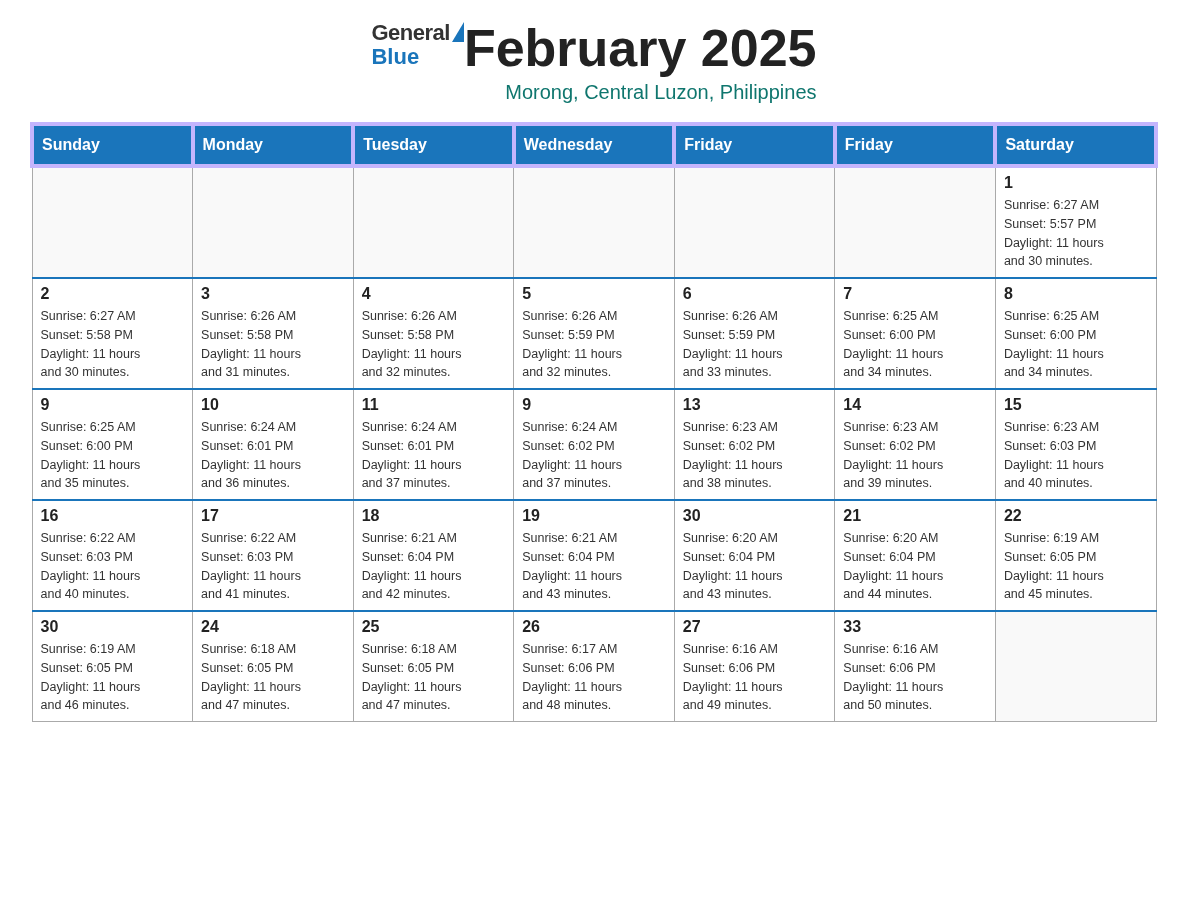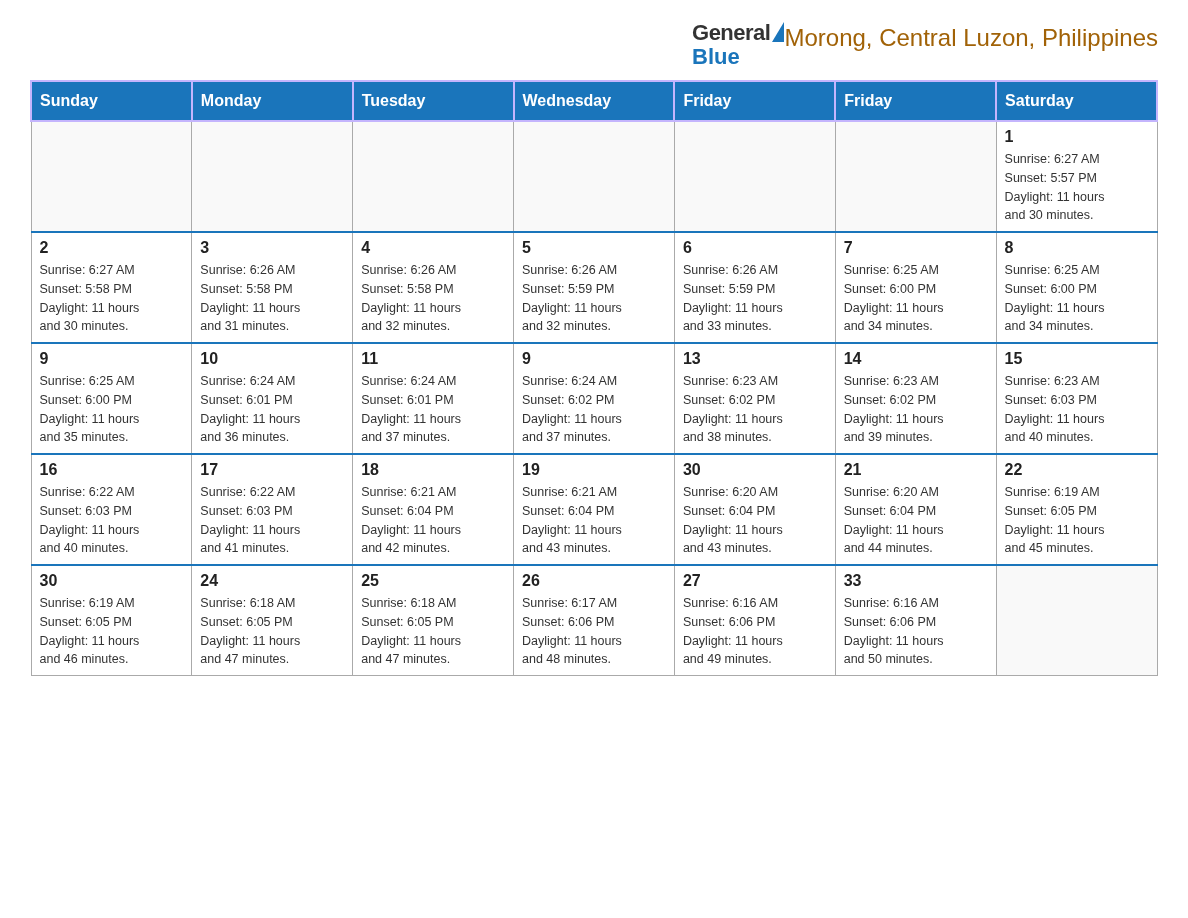--- a/index.html
+++ b/index.html
@@ -5,22 +5,22 @@
     * { box-sizing: border-box; margin: 0; padding: 0; }
     body {
       font-family: Arial, sans-serif;
       background: #fff;
       color: #333;
       padding: 20px 30px;
     }
     .header {
       display: flex;
       align-items: flex-start;
-      justify-content: flex-end;
-      margin-bottom: 10px;
+      justify-content: center;
+      margin-bottom: 18px;
     }
     .logo {
       display: flex;
       flex-direction: column;
       align-items: flex-start;
     }
     .logo-top {
       display: flex;
       align-items: center;
     }
@@ -47,37 +47,37 @@
     .title-section {
       text-align: right;
     }
     .month-title {
       font-size: 52px;
       font-weight: bold;
       color: #222;
       line-height: 1.1;
     }
     .location-title {
-      font-size: 24px;
-      color: #a16207;
+      font-size: 20px;
+      color: #0f766e;
       margin-top: 4px;
     }
     .calendar {
       width: 100%;
       border-collapse: collapse;
       margin-top: 10px;
     }
     .calendar th {
       background-color: #1a75bb;
       color: #fff;
       text-align: left;
       padding: 10px 8px;
       font-size: 16px;
       font-weight: bold;
-      border: 2px solid #c4b5fd;
+      border: 4px solid #c4b5fd;
     }
     .calendar td {
       vertical-align: top;
       border: 1px solid #aaa;
       padding: 6px 8px;
       width: 14.28%;
       min-height: 120px;
       font-size: 12.5px;
       color: #333;
     }
@@ -105,20 +105,21 @@
 
 <div class="header">
   <div class="logo">
     <div class="logo-top">
       <span class="logo-general">General</span>
       <div class="logo-triangle"></div>
     </div>
     <span class="logo-blue">Blue</span>
   </div>
   <div class="title-section">
+    <div class="month-title">February 2025</div>
     <div class="location-title">Morong, Central Luzon, Philippines</div>
   </div>
 </div>
 
 <table class="calendar">
   <thead>
     <tr>
     <th>Sunday</th>
         <th>Monday</th>
         <th>Tuesday</th>

